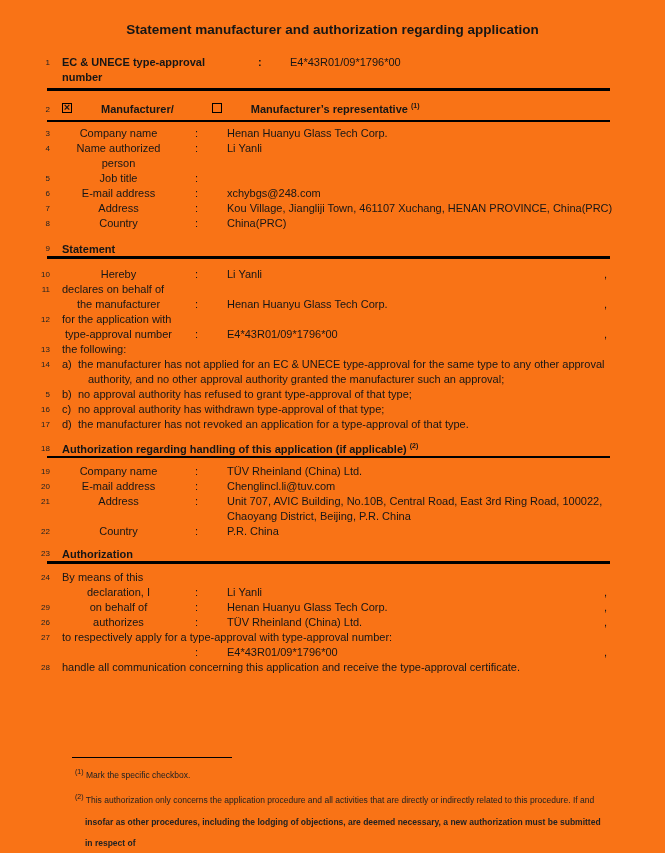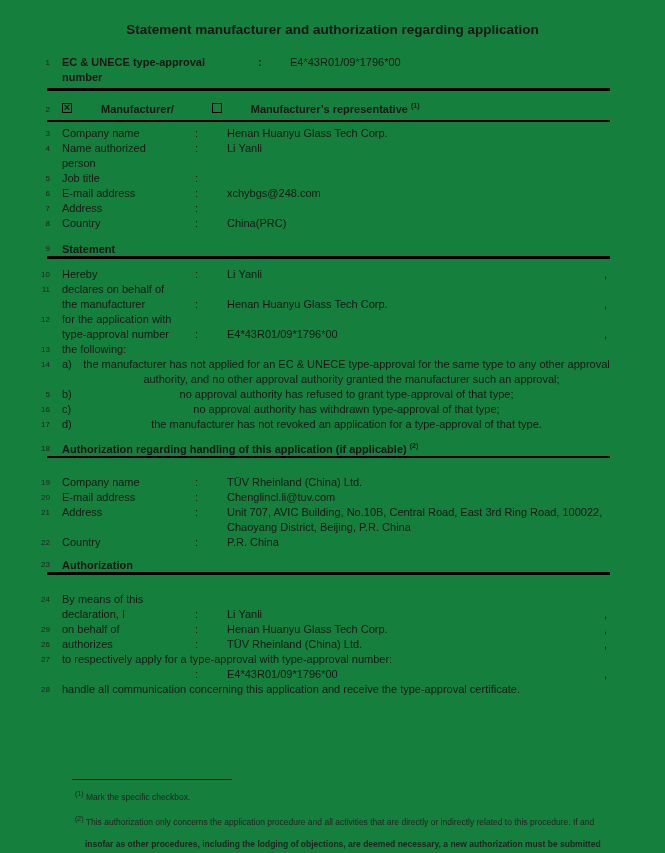--- a/index.html
+++ b/index.html
@@ -1,27 +1,27 @@
 <!DOCTYPE html>
 <html><head>
 <meta charset="utf-8">
 <style>
   * { margin:0; padding:0; box-sizing:border-box; }
   html,body { background:#ffffff; }
   .page {
-    width:665px; height:853px; background:#15803d; overflow:hidden;
+    width:665px; height:853px; background:#f97316; overflow:hidden;
     font-family:"Liberation Sans","DejaVu Sans",sans-serif;
     font-size:11px; color:#161616; position:relative;
   }
   .title { text-align:center; font-weight:bold; font-size:13.5px; padding-top:22px; line-height:16px; }
 
   .row { display:flex; align-items:flex-start; line-height:15px; }
   .num { flex:0 0 50px; text-align:right; font-size:8px; line-height:15px; color:#222; }
   .body-cell { flex:1; padding-left:12px; display:flex;gap:20px; }
-  .label { flex:0 0 113px; }
+  .label { flex:0 0 113px;text-align:center; }
   .label-wide { flex:0 0 176px; }
   .colon { flex:0 0 12px; }
   .value { flex:1; }
   .comma { margin-left:auto; padding-left:4px; }
   .pr { padding-right:58px; }
   .bold { font-weight:bold; }
 
   .rule { height:2.5px; background:#000; margin-left:47px; margin-right:55px; }
   .heading-row { line-height:14px; }
   .heading-row .num { line-height:14px; }
@@ -29,23 +29,23 @@
   .cb {
     width:10px; height:10px; border:1.6px solid #000; display:inline-flex;
     align-items:center; justify-content:center; font-weight:bold; font-size:11px;
     line-height:9px; margin-right:9px; position:relative; top:1px; flex:none;
   }
   .cb2 { margin-left:18px; }
   .sup { font-size:7px; vertical-align:super; line-height:0; }
 
   .item { display:flex; line-height:15px; }
   .marker { flex:0 0 16px; margin-left:12px; }
-  .itext { flex:1; padding-left:10px; text-indent:-10px; padding-right:50px;text-align:center; }
-
-  .mt3 { margin-top:3px; } .mt4 { margin-top:4px; } .mt6 { margin-top:17px; } .mt8 { margin-top:8px; }
+  .itext { flex:1; padding-left:10px; text-indent:-10px; padding-right:50px; }
+
+  .mt3 { margin-top:3px; } .mt4 { margin-top:4px; } .mt6 { margin-top:6px; } .mt8 { margin-top:8px; }
   .mt10 { margin-top:10px; } .mt11 { margin-top:11px; } .mt17 { margin-top:17px; }
 
   .fn-divider { width:160px; height:1.5px; background:#000; margin-left:72px; margin-top:82px; }
   .fn { margin-left:75px; margin-right:58px; font-size:8.5px; line-height:11px; margin-top:12px; color:#222; }
   .fn2 { margin-top:9px; }
   .fn2 .fnline { line-height:21.5px; }
   .fn2 .fncont { padding-left:10px;font-weight:bold; }
 </style>
 </head>
 <body>
@@ -109,20 +109,21 @@
           <div class="label">E-mail address</div>
           <div class="colon">:</div>
           <div class="value">xchybgs@248.com</div>
         </div>
     </div>
     <div class="row">
       <div class="num">7</div>
       <div class="body-cell">
           <div class="label">Address</div>
           <div class="colon">:</div>
+          <div class="value">Kou Village, Jiangliji Town, 461107 Xuchang, HENAN PROVINCE, China(PRC)</div>
         </div>
     </div>
     <div class="row">
       <div class="num">8</div>
       <div class="body-cell">
           <div class="label">Country</div>
           <div class="colon">:</div>
           <div class="value">China(PRC)</div>
         </div>
     </div>

